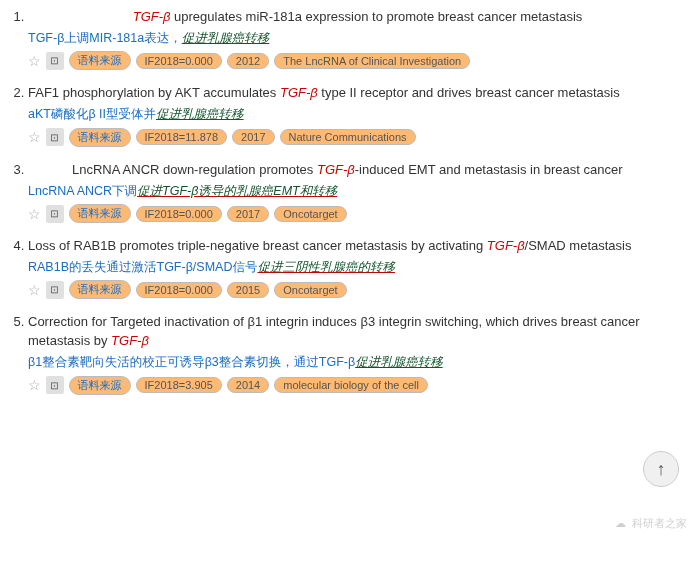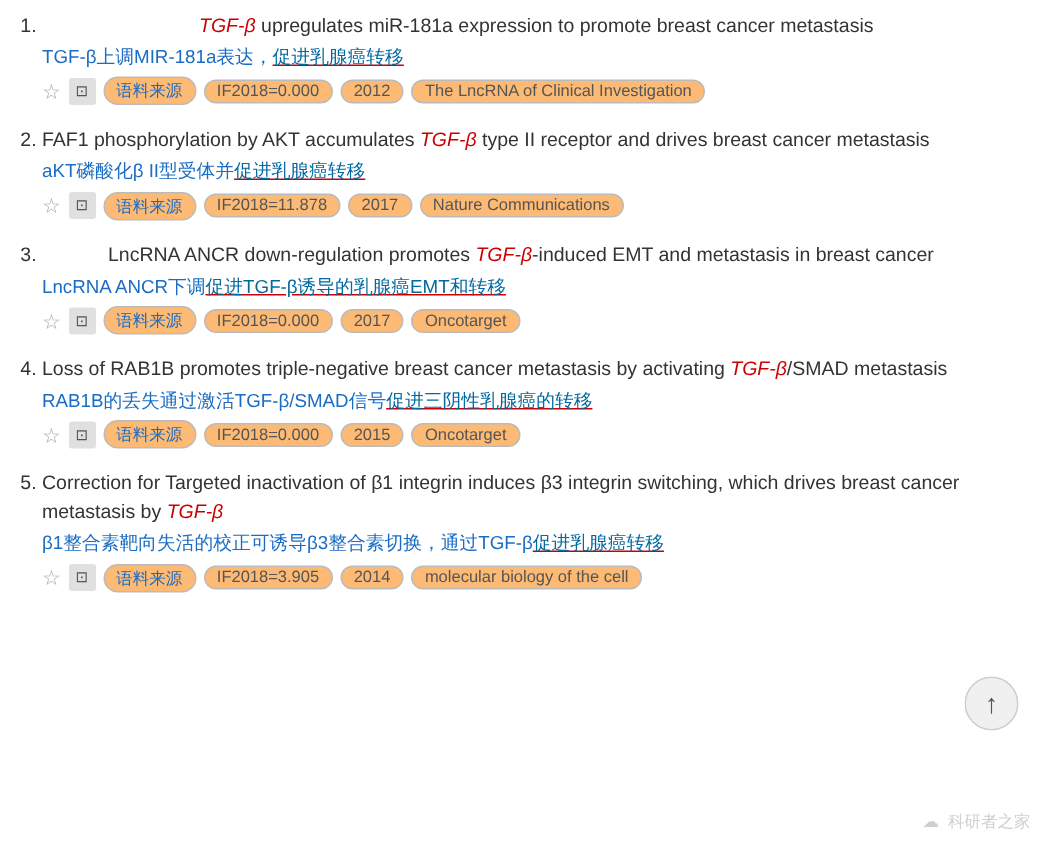--- a/index.html
+++ b/index.html
@@ -12,21 +12,22 @@
       min-height: 567px;
       padding: 8px 10px;
     }
     .result-subtitle {
       color: #1a6cc4;
       font-size: 12.5px;
       margin-top: 3px;
       line-height: 1.4;
     }
     .subtitle-emphasis {
-      color: #0369a1;
+      color: #14532d;
+      font-style: italic;
       text-decoration: underline;
       text-decoration-color: #cc0000;
     }
     .meta-row {
       display: flex;
       align-items: center;
       gap: 5px;
       margin-top: 4px;
       flex-wrap: wrap;
     }
@@ -72,21 +73,21 @@
       align-items: center;
       justify-content: center;
       border: 1px solid #ccc;
       cursor: pointer;
       font-size: 18px;
       color: #555;
     }
     .watermark {
       position: fixed;
       right: 10px;
-      bottom: 12px;
+      bottom: 36px;
       color: #bbb;
       font-size: 11px;
       opacity: 0.7;
     }
     .watermark-icon {
       display: inline-block;
       margin-right: 3px;
     }
     ol {
       padding-left: 18px;

